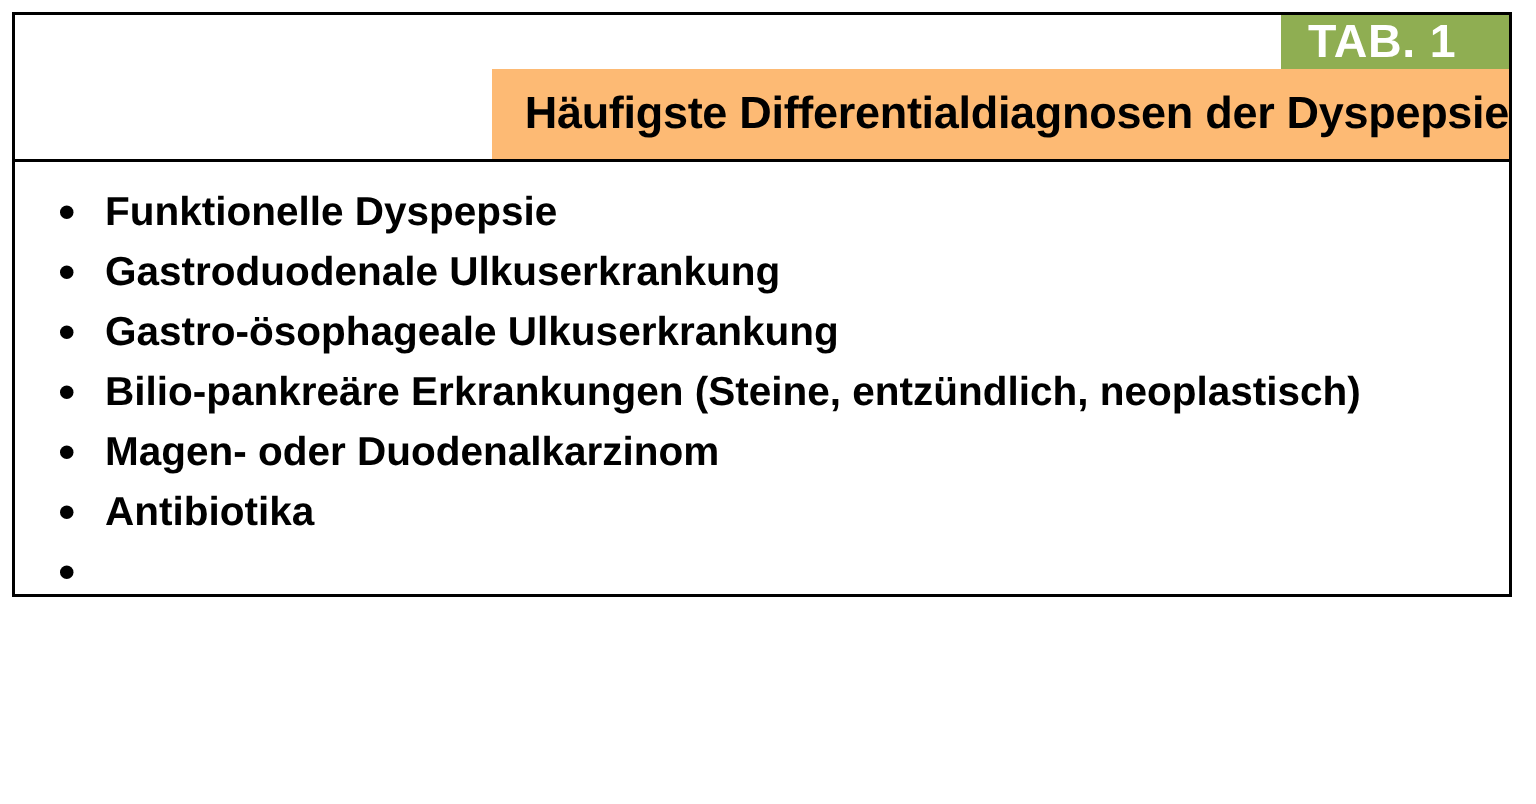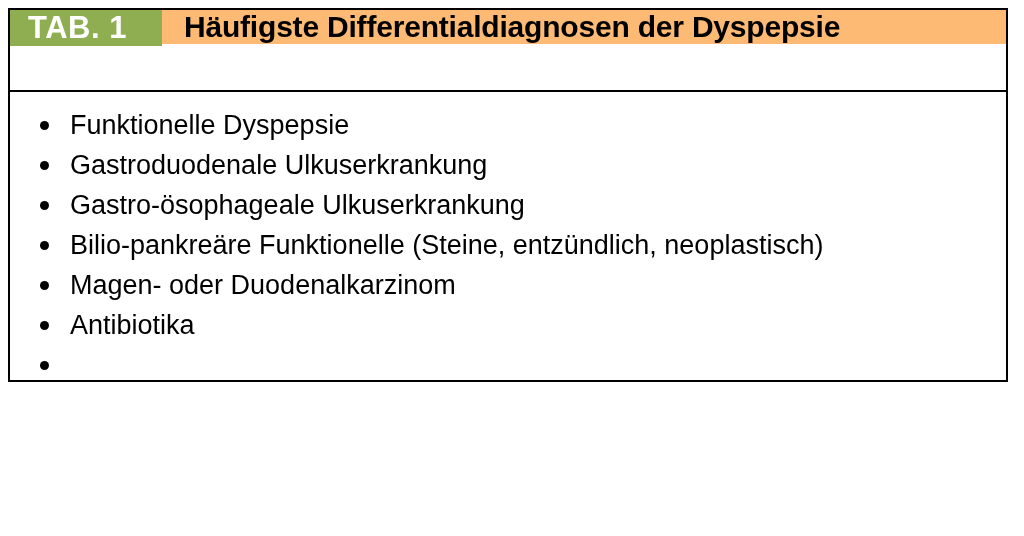--- a/index.html
+++ b/index.html
@@ -17,22 +17,23 @@
     position: absolute;
     left: 8px;
     top: 8px;
     width: 1000px;
     border: 2px solid #000000;
     box-sizing: border-box;
     background: #ffffff;
   }
   .table-header {
     display: flex;
-    align-items: flex-start;
-    height: 80px;
+    align-items: flex-end;
+    height: 96px;
+    flex-direction: column;
   }
   .tab-label-cell {
     background: #8fae52;
     width: 152px;
     display: flex;
     align-items: center;
     padding-left: 18px;
     box-sizing: border-box;
   }
   .tab-label {
@@ -69,20 +70,21 @@
     margin: 0;
     padding: 0;
   }
   ul.dx-list li {
     position: relative;
     padding-left: 40px;
     font-size: 27px;
     line-height: 38px;
     color: #000000;
     margin-bottom: 2px;
+    font-weight: bold;
   }
   ul.dx-list li .bullet {
     position: absolute;
     left: 10px;
     top: 15px;
     width: 9px;
     height: 9px;
     background: #000000;
     border-radius: 50%;
   }
@@ -112,21 +114,21 @@
       <li>
         <span class="bullet"></span>
         <span>Gastroduodenale Ulkuserkrankung</span>
       </li>
       <li>
         <span class="bullet"></span>
         <span>Gastro-ösophageale Ulkuserkrankung</span>
       </li>
       <li>
         <span class="bullet"></span>
-        <span>Bilio-pankreäre Funktionelle (Steine, entzündlich, neoplastisch)</span>
+        <span>Bilio-pankreäre Erkrankungen (Steine, entzündlich, neoplastisch)</span>
       </li>
       <li>
         <span class="bullet"></span>
         <span>Magen- oder Duodenalkarzinom</span>
       </li>
       <li>
         <span class="bullet"></span>
         <span>Antibiotika</span>
       </li>
       <li>

